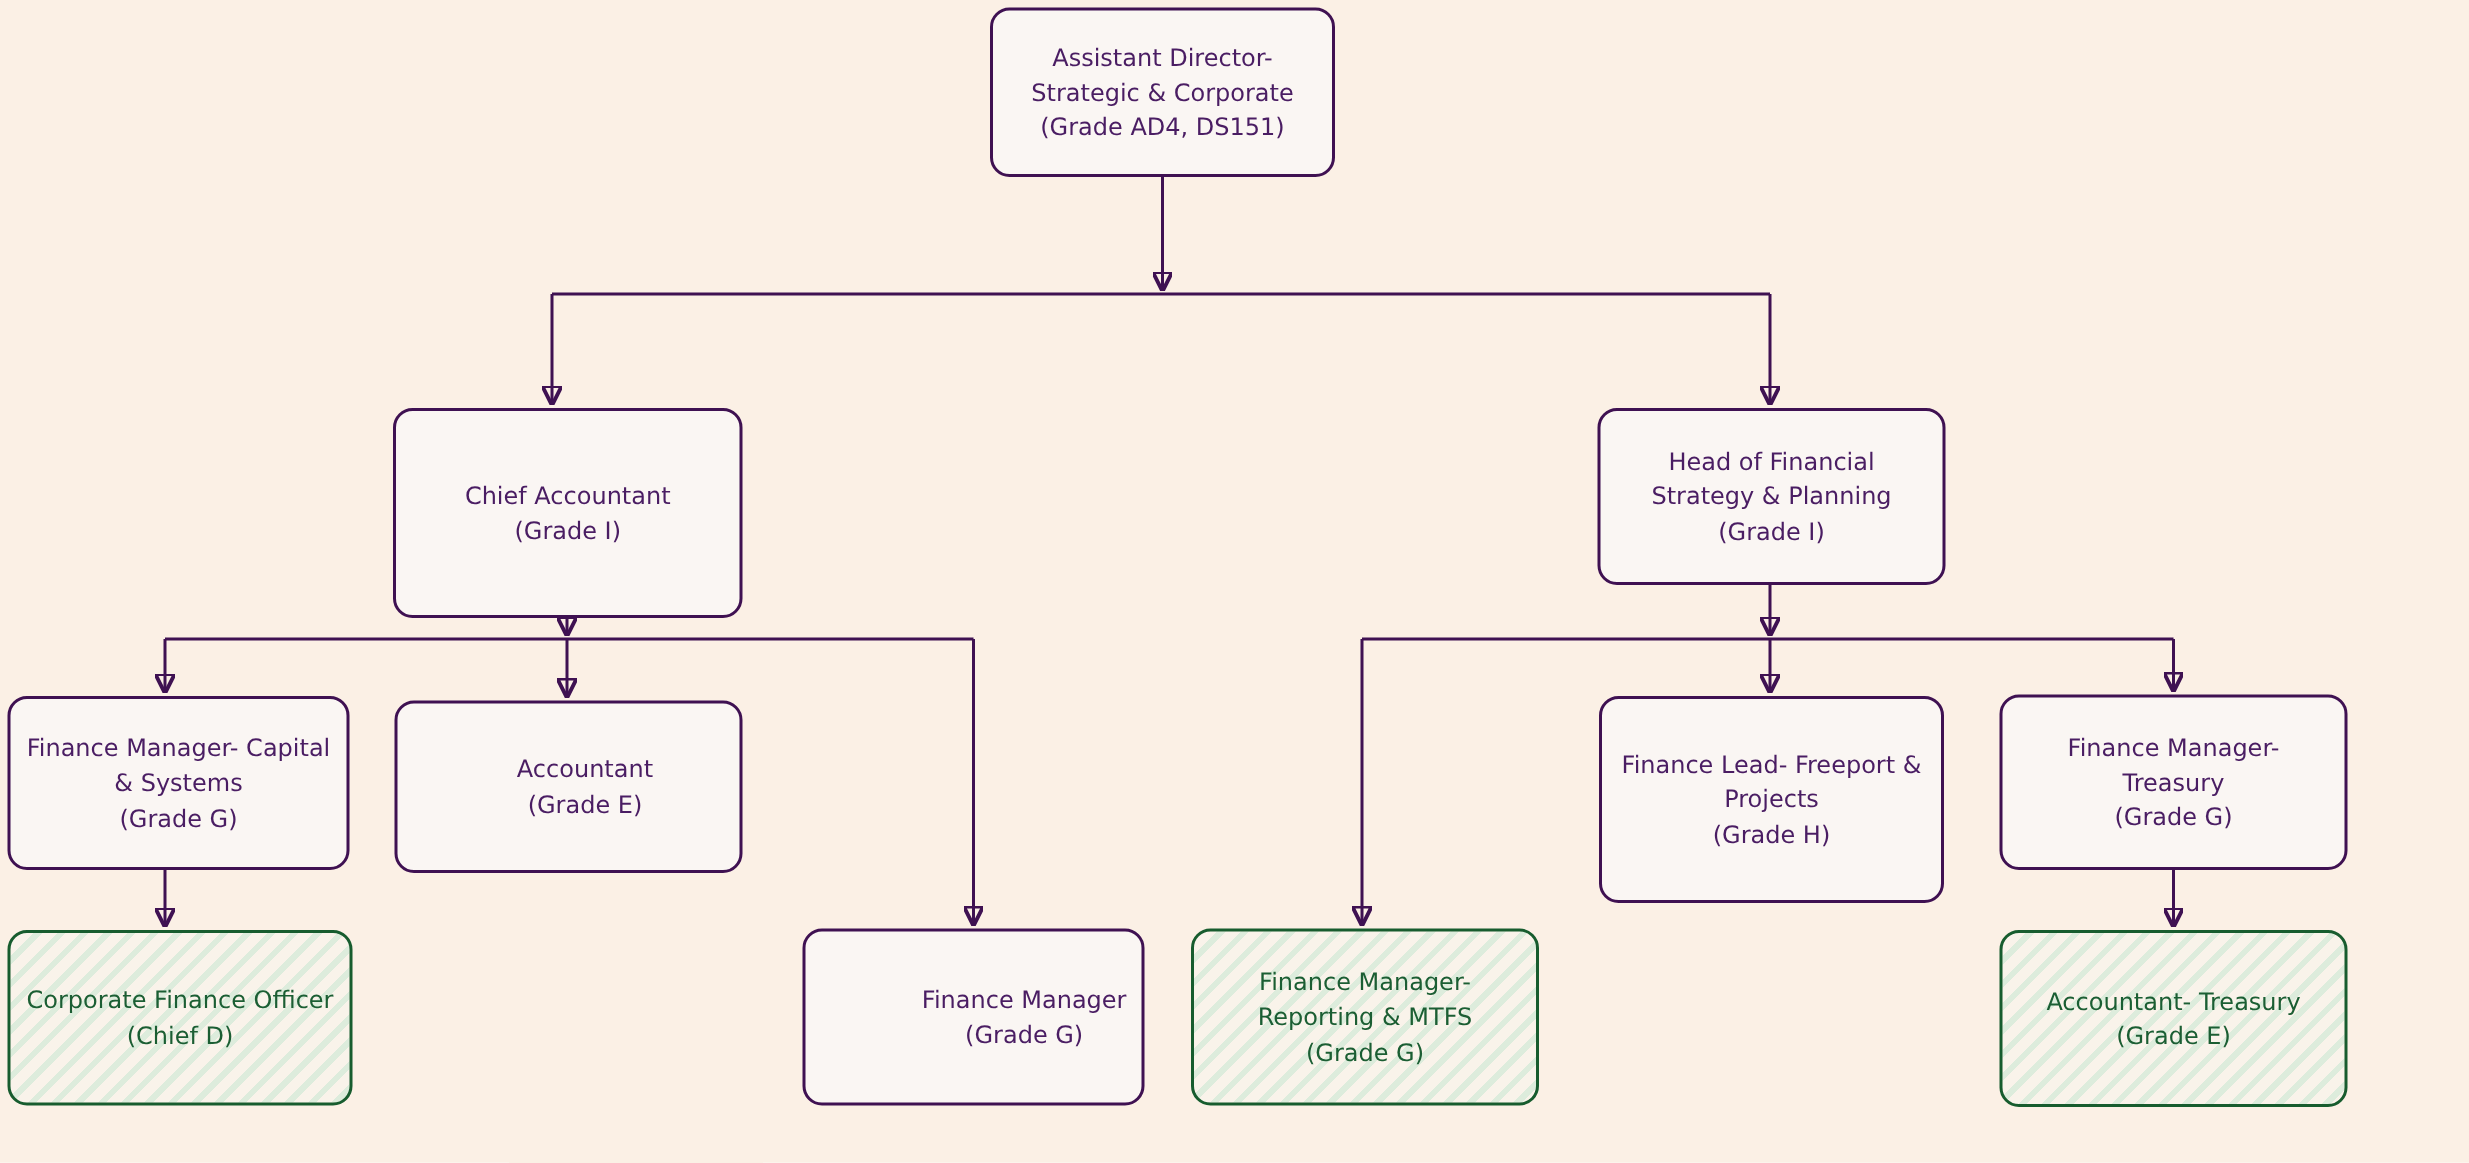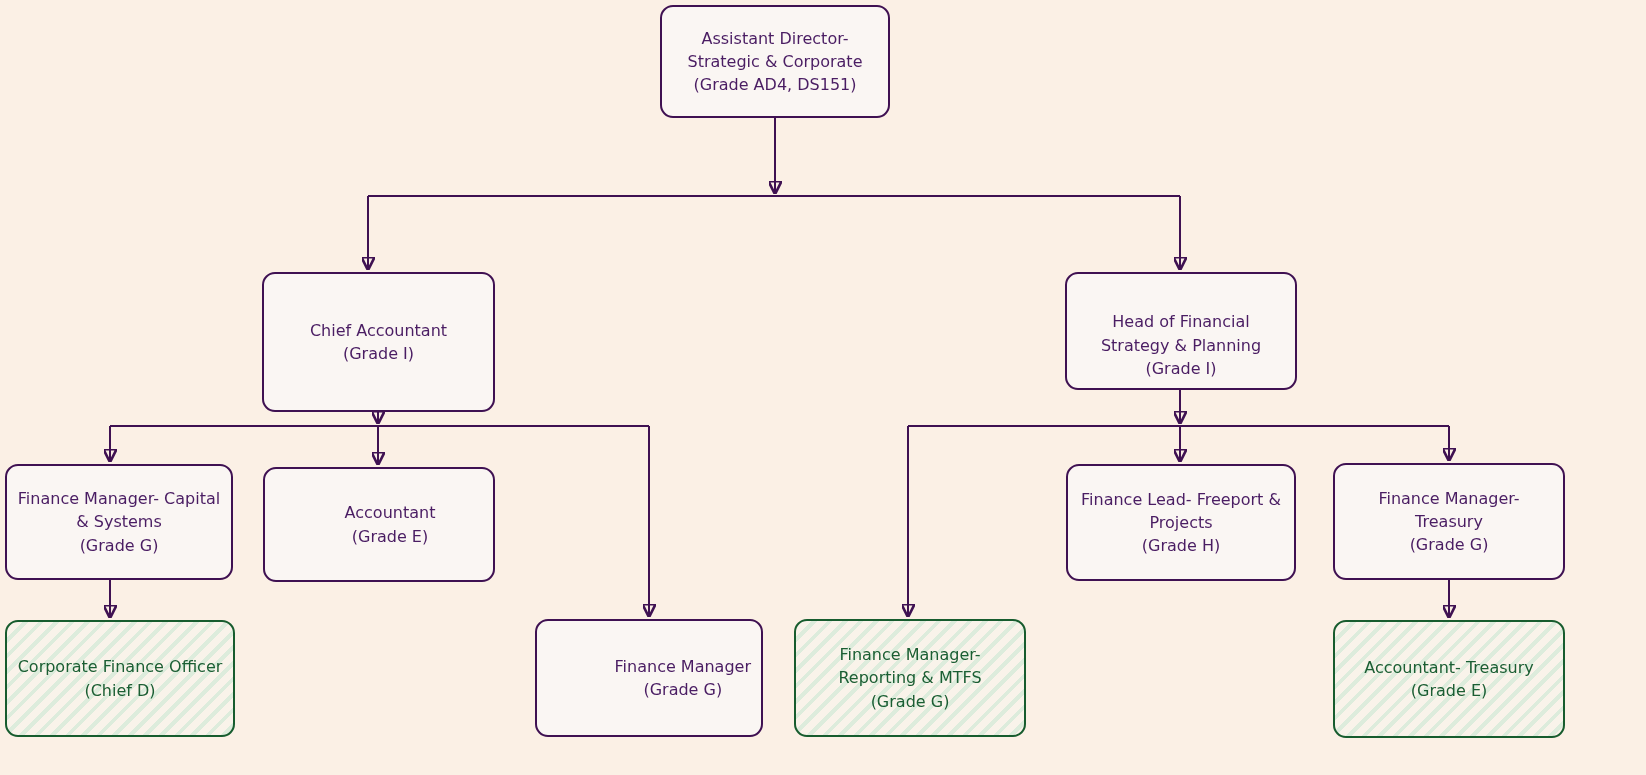--- a/index.html
+++ b/index.html
@@ -93,38 +93,38 @@
     <span class="label">Assistant Director-
 Strategic &amp; Corporate
 (Grade AD4, DS151)</span>
   </div>
 
   <div class="node purple" style="left:262px; top:272px; width:233px; height:140px;">
     <span class="label">Chief Accountant
 (Grade I)</span>
   </div>
 
-  <div class="node purple" style="left:1065px; top:272px; width:232px; height:118px;align-items:flex-end;">
+  <div class="node purple" style="left:1065px; top:272px; width:232px; height:118px;">
     <span class="label">Head of Financial
 Strategy &amp; Planning
 (Grade I)</span>
   </div>
 
   <div class="node purple" style="left:5px; top:464px; width:228px; height:116px;justify-content:center;">
     <span class="label">Finance Manager- Capital
 &amp; Systems
 (Grade G)</span>
   </div>
 
   <div class="node purple" style="left:263px; top:467px; width:232px; height:115px;padding-left:32px;">
     <span class="label">Accountant
 (Grade E)</span>
   </div>
 
-  <div class="node purple" style="left:1066px; top:464px; width:230px; height:117px;">
+  <div class="node purple" style="left:1066px; top:464px; width:230px; height:138px;">
     <span class="label">Finance Lead- Freeport &amp;
 Projects
 (Grade H)</span>
   </div>
 
   <div class="node purple" style="left:1333px; top:463px; width:232px; height:117px;">
     <span class="label">Finance Manager-
 Treasury
 (Grade G)</span>
   </div>

